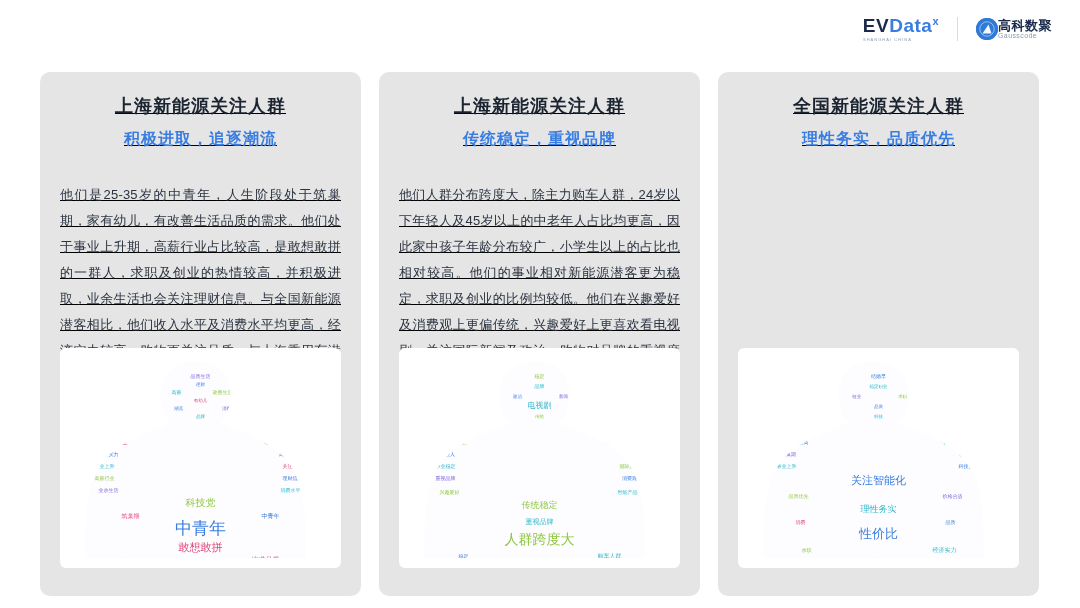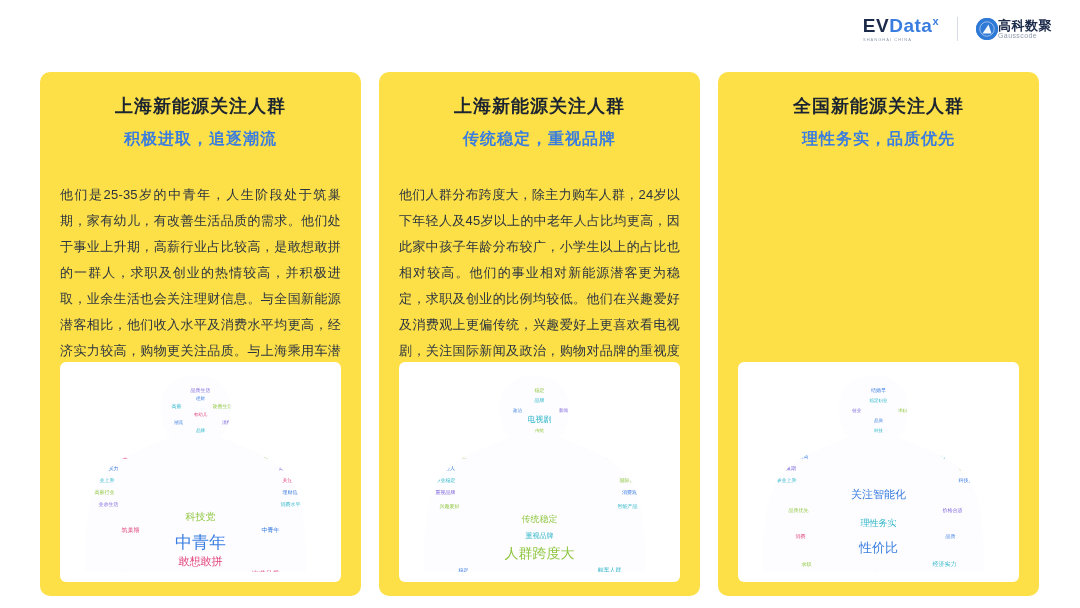--- a/index.html
+++ b/index.html
@@ -99,25 +99,26 @@
     position: absolute;
     left: 40px;
     top: 72px;
     width: 1000px;
     display: flex;
     gap: 18px;
   }
   .card {
     width: 321px;
     height: 524px;
-    background: #fde047;
+    background: #e5e5e5;
     border-radius: 10px;
     box-sizing: border-box;
     padding: 22px 20px 0 20px;
     position: relative;
+    text-decoration: underline;
   }
   .card-title {
     text-align: center;
     font-size: 18px;
     font-weight: bold;
     color: #1b2430;
     letter-spacing: 1px;
   }
   .card-subtitle {
     text-align: center;
@@ -134,21 +135,21 @@
     color: #2b3340;
     text-align: justify;
     letter-spacing: 0.2px;
   }
 
   
   .cloud {
     position: absolute;
     left: 20px;
     right: 20px;
-    bottom: 14px;
+    bottom: 28px;
     height: 220px;
     background: #ffffff;
     border-radius: 6px;
     overflow: hidden;
   }
   .cloud-inner {
     position: absolute;
     inset: 0;
   }
   .cloud svg { display: block; width: 100%; height: 100%; }

